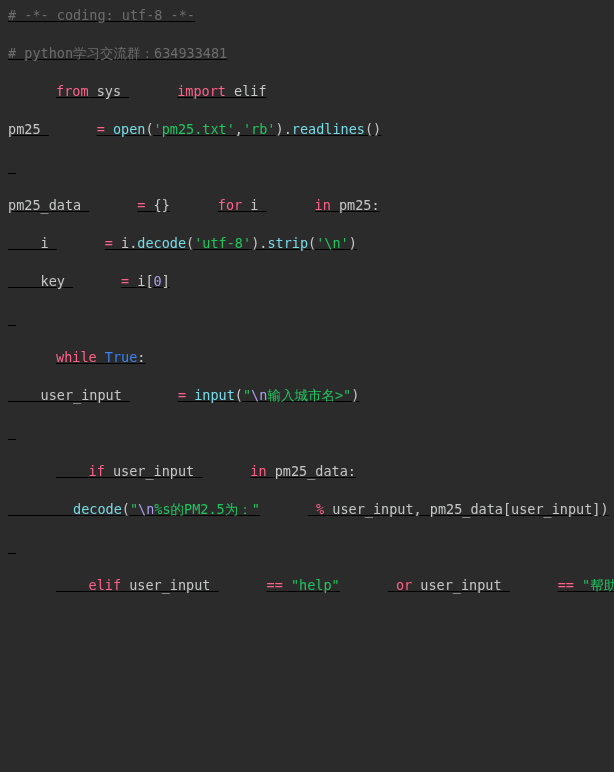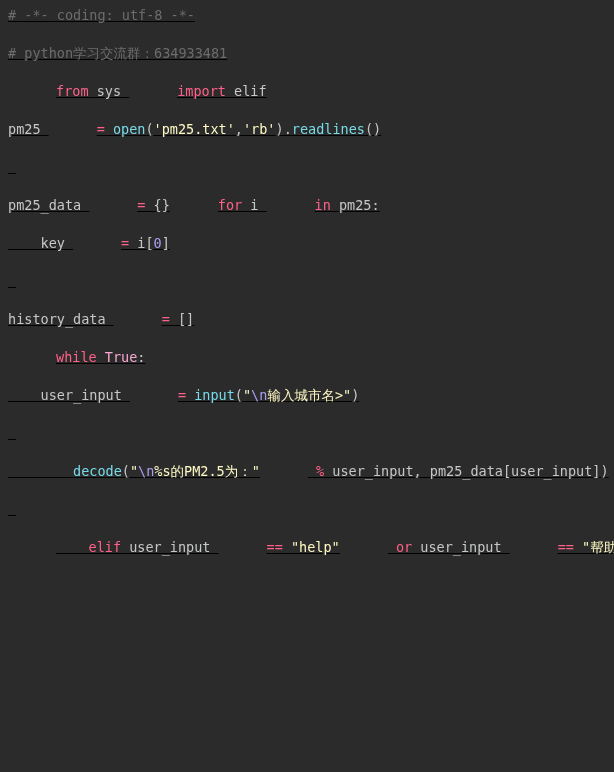--- a/index.html
+++ b/index.html
@@ -14,43 +14,44 @@
     overflow: hidden;
   }
   pre.code {
     margin: 0;
     padding: 6px 8px 10px 8px;
     white-space: pre;
   }
   .cm { color: #6c6c6c; }   
   .op { color: #78dce8; text-align: right; }   
   .pn { color: #c5c8c6; }   
-  .st { color: #fef9c3; }   
+  .st { color: #22c55e; }   
   .nm { color: #ab9df2; }   
-  .bl { color: #f9a8d4; }   
+  .bl { color: #3b82f6; }   
   .esc{ color: #ab9df2; }   
   .gh { color: #ff6188; margin-left: 48px; }   
 
   .line { display: block; text-decoration: underline; }
 </style>
 </head>
 <body>
 
 <pre class="code"><span class="line"><span class="cm"># -*- coding: utf-8 -*-</span></span>
 <span class="line"><span class="cm"># python学习交流群：634933481</span></span>
 <span class="line"><span class="gh">from</span><span class="pn"> sys </span><span class="gh">import</span><span class="pn"> elif</span></span>
 <span class="line"><span class="pn">pm25 </span><span class="gh">= </span><span class="op">open</span><span class="pn">(</span><span class="st">'pm25.txt'</span><span class="pn">,</span><span class="st">'rb'</span><span class="pn">).</span><span class="op">readlines</span><span class="pn">()</span></span>
 <span class="line"> </span>
 <span class="line"><span class="pn">pm25_data </span><span class="gh">= </span><span class="pn">{}</span><span class="gh">for</span><span class="pn"> i </span><span class="gh">in</span><span class="pn"> pm25:</span></span>
+<span class="line"><span class="pn">    i </span><span class="gh">= </span><span class="pn">i.</span><span class="op">decode</span><span class="pn">(</span><span class="st">'utf-8'</span><span class="pn">).</span><span class="op">strip</span><span class="pn">(</span><span class="st">'\n'</span><span class="pn">)</span></span>
 <span class="line"><span class="pn">    key </span><span class="gh">= </span><span class="pn">i[</span><span class="nm">0</span><span class="pn">]</span></span>
 <span class="line"> </span>
-<span class="line"><span class="pn">history_data </span><span class="gh">= </span><span class="pn">[]</span></span>
 <span class="line"><span class="gh">while </span><span class="bl">True</span><span class="pn">:</span></span>
 <span class="line"><span class="pn">    user_input </span><span class="gh">= </span><span class="op">input</span><span class="pn">(</span><span class="st">"</span><span class="esc">\n</span><span class="st">输入城市名&gt;"</span><span class="pn">)</span></span>
 <span class="line"> </span>
+<span class="line"><span class="gh">    if</span><span class="pn"> user_input </span><span class="gh">in</span><span class="pn"> pm25_data:</span></span>
 <span class="line"><span class="op">        decode</span><span class="pn">(</span><span class="st">"</span><span class="esc">\n</span><span class="st">%s的PM2.5为："</span><span class="gh"> % </span><span class="pn">user_input, pm25_data[user_input])</span></span>
 <span class="line"> </span>
 <span class="line"><span class="gh">    elif</span><span class="pn"> user_input </span><span class="gh">== </span><span class="st">"help"</span><span class="gh"> or</span><span class="pn"> user_input </span><span class="gh">== </span><span class="st">"帮助"</span><span class="pn">:</span></span>
 
 
 
 
 
 
 

